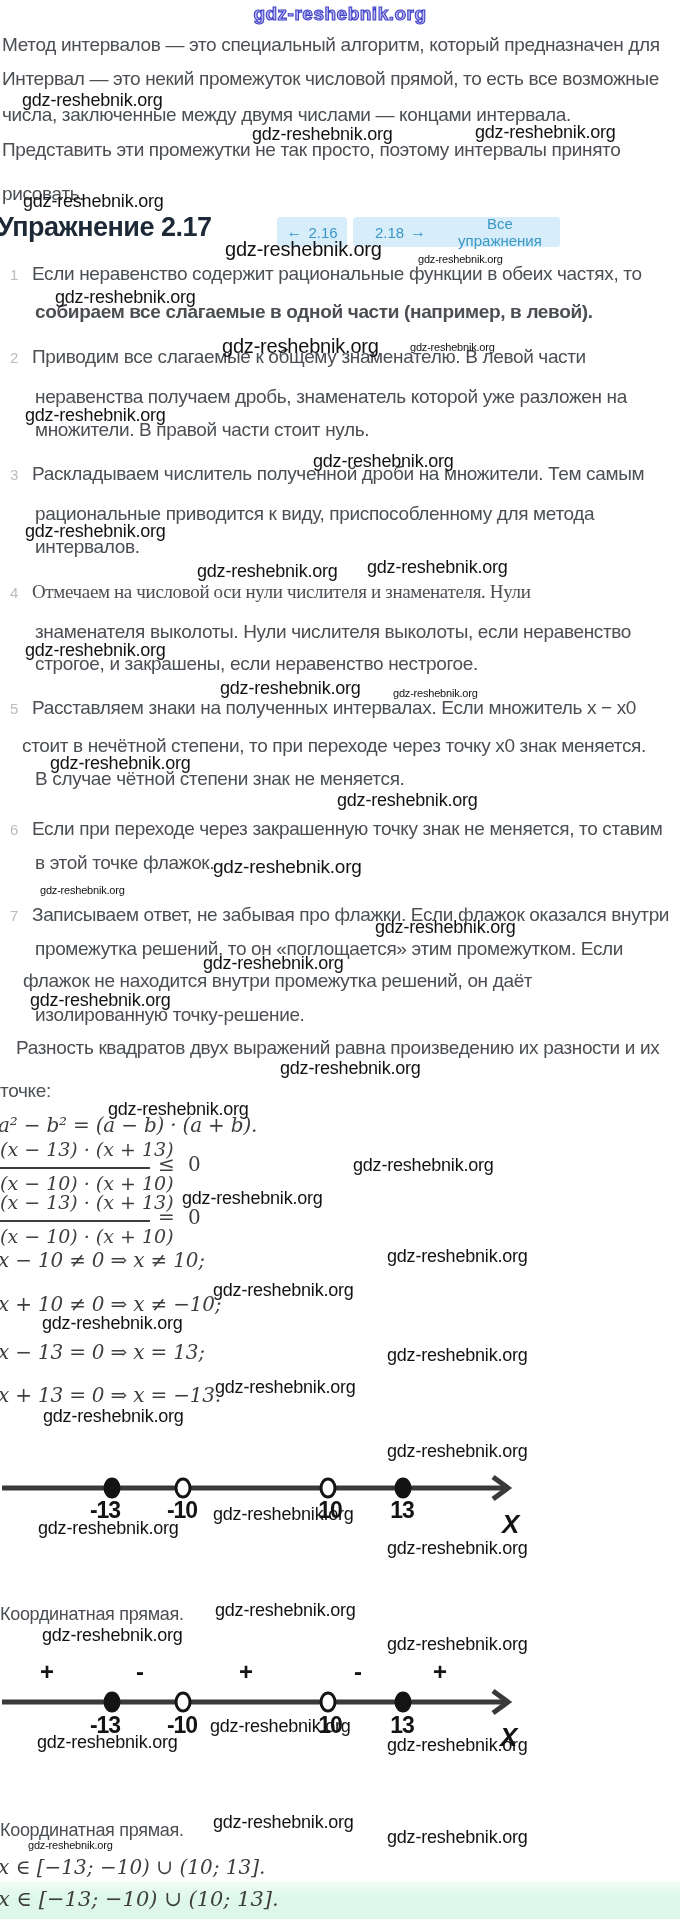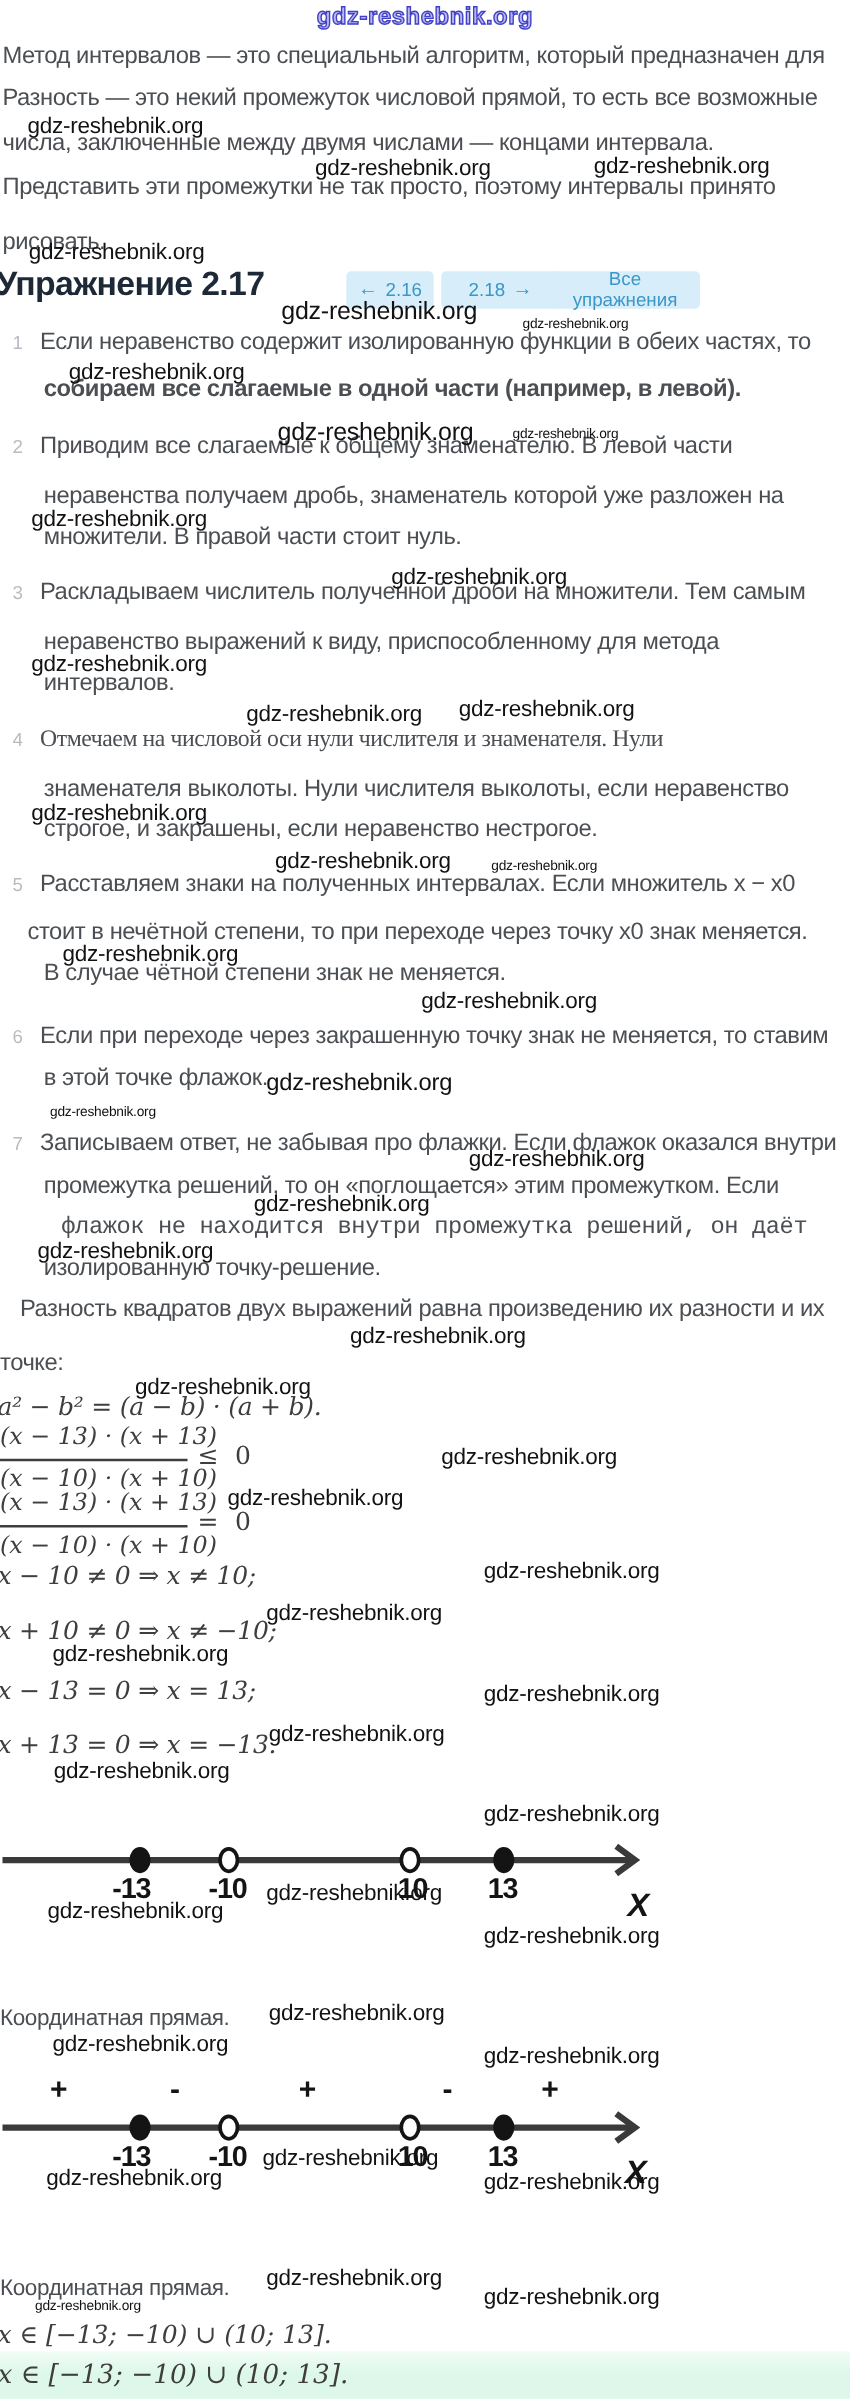--- a/index.html
+++ b/index.html
@@ -47,65 +47,65 @@
 </style>
 </head>
 <body>
 
 <div class="canvas">
 
   <div class="wm-outline">gdz-reshebnik.org</div>
 
   <div id="intro">
       <div class="line" style="left: 2px; top: 34px;">Метод интервалов — это специальный алгоритм, который предназначен для</div>
-      <div class="line" style="left: 2px; top: 68px;">Разность — это некий промежуток числовой прямой, то есть все возможные</div>
+      <div class="line" style="left: 2px; top: 68px;">Интервал — это некий промежуток числовой прямой, то есть все возможные</div>
       <div class="line" style="left: 2px; top: 104px;">числа, заключенные между двумя числами — концами интервала.</div>
       <div class="line" style="left: 2px; top: 139px;">Представить эти промежутки не так просто, поэтому интервалы принято</div>
       <div class="line" style="left: 2px; top: 183px;">рисовать.</div>
     </div>
 
   <div class="page-title">Упражнение 2.17</div>
 
   <button class="nav-btn btn-prev">
     <span class="nav-arrow">←</span>
     <span>2.16</span>
   </button>
   <button class="nav-btn btn-next">
     <span>2.18</span>
     <span class="nav-arrow">→</span>
   </button>
   <button class="nav-btn btn-all">Все упражнения</button>
 
   <div id="steps">
       <div class="step-num" style="left: 10px; top: 266px;">1</div>
-      <div class="line" style="left: 32px; top: 263px;">Если неравенство содержит изолированную функции в обеих частях, то</div>
+      <div class="line" style="left: 32px; top: 263px;">Если неравенство содержит рациональные функции в обеих частях, то</div>
       <div class="line" style="left: 35px; top: 301px; font-weight: bold;">собираем все слагаемые в одной части (например, в левой).</div>
       <div class="step-num" style="left: 10px; top: 349px;">2</div>
       <div class="line" style="left: 32px; top: 346px;">Приводим все слагаемые к общему знаменателю. В левой части</div>
       <div class="line" style="left: 35px; top: 386px;">неравенства получаем дробь, знаменатель которой уже разложен на</div>
       <div class="line" style="left: 35px; top: 419px;">множители. В правой части стоит нуль.</div>
       <div class="step-num" style="left: 10px; top: 466px;">3</div>
       <div class="line" style="left: 32px; top: 463px;">Раскладываем числитель полученной дроби на множители. Тем самым</div>
-      <div class="line" style="left: 35px; top: 503px;">неравенство выражений к виду, приспособленному для метода</div>
+      <div class="line" style="left: 35px; top: 503px;">рациональные приводится к виду, приспособленному для метода</div>
       <div class="line" style="left: 35px; top: 536px;">интервалов.</div>
       <div class="step-num" style="left: 10px; top: 584px;">4</div>
       <div class="line" style="left: 32px; top: 581px; font-family: Liberation Serif, serif;">Отмечаем на числовой оси нули числителя и знаменателя. Нули</div>
       <div class="line" style="left: 35px; top: 621px;">знаменателя выколоты. Нули числителя выколоты, если неравенство</div>
       <div class="line" style="left: 35px; top: 653px;">строгое, и закрашены, если неравенство нестрогое.</div>
       <div class="step-num" style="left: 10px; top: 700px;">5</div>
       <div class="line" style="left: 32px; top: 697px;">Расставляем знаки на полученных интервалах. Если множитель x − x0</div>
       <div class="line" style="left: 22px; top: 735px;">стоит в нечётной степени, то при переходе через точку x0 знак меняется.</div>
       <div class="line" style="left: 35px; top: 768px;">В случае чётной степени знак не меняется.</div>
       <div class="step-num" style="left: 10px; top: 821px;">6</div>
       <div class="line" style="left: 32px; top: 818px;">Если при переходе через закрашенную точку знак не меняется, то ставим</div>
       <div class="line" style="left: 35px; top: 852px;">в этой точке флажок.</div>
       <div class="step-num" style="left: 10px; top: 907px;">7</div>
       <div class="line" style="left: 32px; top: 904px;">Записываем ответ, не забывая про флажки. Если флажок оказался внутри</div>
       <div class="line" style="left: 35px; top: 938px;">промежутка решений, то он «поглощается» этим промежутком. Если</div>
-      <div class="line" style="left: 49px; top: 970px; font-family: Liberation Mono, monospace;">флажок не находится внутри промежутка решений, он даёт</div>
+      <div class="line" style="left: 23px; top: 970px;">флажок не находится внутри промежутка решений, он даёт</div>
       <div class="line" style="left: 35px; top: 1004px;">изолированную точку-решение.</div>
     </div>
 
   <div id="paragraph">
       <div class="line" style="left: 16px; top: 1037px;">Разность квадратов двух выражений равна произведению их разности и их</div>
       <div class="line" style="left: 0px; top: 1080px;">точке:</div>
     </div>
 
   <div class="math-line" style="top:1113px">a² − b² = (a − b) · (a + b).</div>
 

